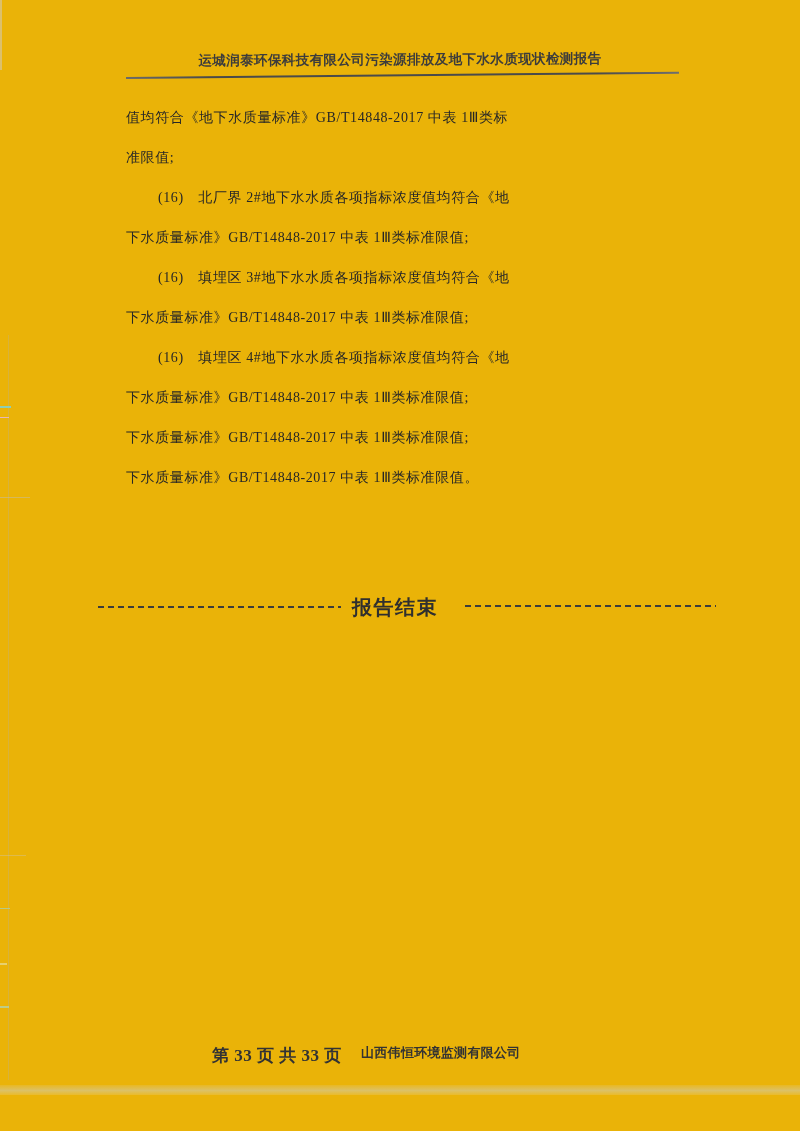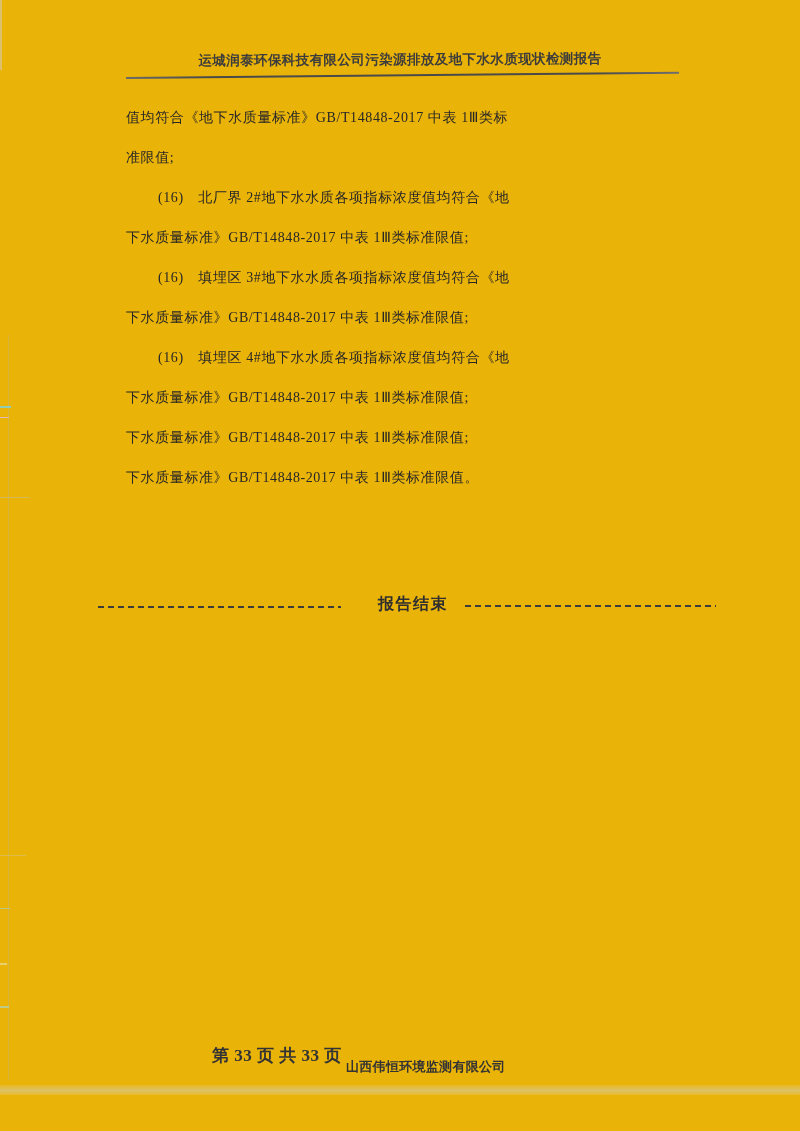--- a/index.html
+++ b/index.html
@@ -56,47 +56,46 @@
   
   .end-dash {
     position: absolute;
     height: 2px;
     background: repeating-linear-gradient(90deg, #3c3c3c 0 6px, transparent 6px 10px);
   }
   .end-dash.left  { left: 98px;  top: 606px; width: 243px; }
   .end-dash.right { left: 465px; top: 605px; width: 251px; }
   .end-text {
     position: absolute;
-    left: 378px;
+    left: 352px;
     top: 594px;
-    font-size: 16px;
+    font-size: 20px;
     font-weight: bold;
     letter-spacing: 1.5px;
     color: #2f2f2f;
   }
 
   
   .footer-pageinfo {
     position: absolute;
     left: 212px;
     top: 1044px;
     font-size: 17px;
     font-weight: bold;
     letter-spacing: 0.5px;
     color: #333333;
   }
   .footer-company {
     position: absolute;
-    left: 346px;
+    left: 361px;
     top: 1044px;
     font-size: 13px;
     font-weight: bold;
     letter-spacing: 0.3px;
     color: #333333;
-    margin-top: 14px;
   }
 
   
   .artifact { position: absolute; pointer-events: none; }
   .a-vline   { left: 8px; top: 335px; width: 1px; height: 745px; background: rgba(175,175,175,0.30); }
   .a-edge-tl { left: 0; top: 0; width: 2px; height: 70px; background: rgba(205,205,205,0.50); }
   .a-cyan1   { left: 0; top: 406px; width: 11px; height: 2px; background: rgba(125,210,210,0.85); }
   .a-pink1   { left: 0; top: 417px; width: 9px;  height: 1px; background: rgba(230,185,215,0.85); }
   .a-hair1   { left: 0; top: 497px; width: 30px; height: 1px; background: rgba(190,190,190,0.45); }
   .a-hair2   { left: 0; top: 855px; width: 26px; height: 1px; background: rgba(200,200,200,0.35); }

